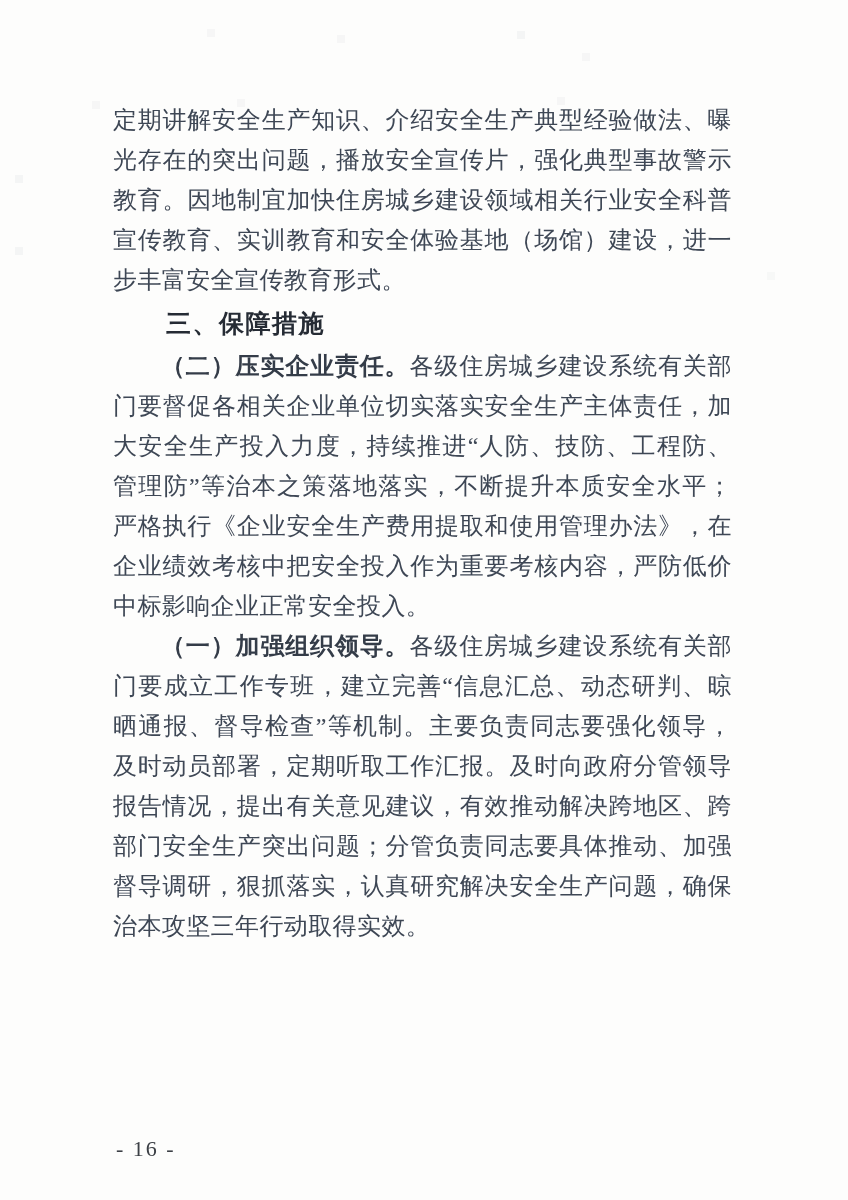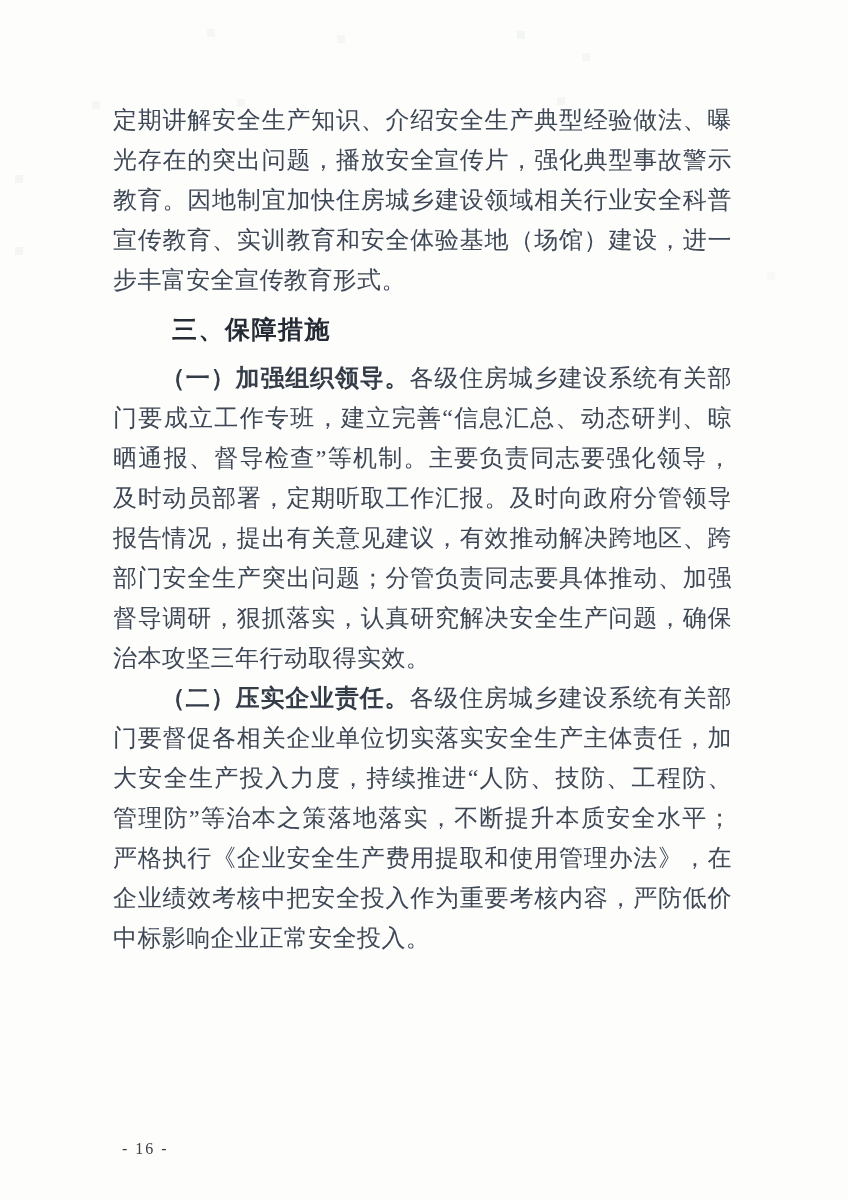--- a/index.html
+++ b/index.html
@@ -31,40 +31,40 @@
   }
   .para {
     margin: 0;
     padding: 0;
     text-indent: 2em;
   }
   .para.no-indent {
     text-indent: 0;
   }
   .heading {
-    margin: 9px;
+    margin: 3px;
     padding: 0;
     text-indent: 2em;
     font-size: 25px;
     line-height: 40px;
     font-weight: bold;
     letter-spacing: 1.5px;
     color: var(--ink-heading, #252b34);
     font-family: "Liberation Sans", "DejaVu Sans", sans-serif;
     text-align: left;
   }
   .lead {
     font-weight: 600;
     color: var(--ink-lead, #343c48);
   }
   .page-number {
     position: absolute;
-    left: 122px;
+    left: 116px;
     top: 1136px;
-    font-size: 16px;
+    font-size: 22px;
     line-height: 26px;
     letter-spacing: 2px;
     color: var(--ink-footer, #3c4046);
     font-family: "Liberation Serif", "DejaVu Serif", serif;
   }
   
   .scan-noise {
     position: absolute;
     left: 0;
     top: 0;
@@ -90,22 +90,22 @@
 <div class="page">
 
   <div class="scan-noise"></div>
 
   <main class="content">
 
     <p class="para no-indent">定期讲解安全生产知识、介绍安全生产典型经验做法、曝光存在的突出问题，播放安全宣传片，强化典型事故警示教育。因地制宜加快住房城乡建设领域相关行业安全科普宣传教育、实训教育和安全体验基地（场馆）建设，进一步丰富安全宣传教育形式。</p>
 
     <h2 class="heading">三、保障措施</h2>
 
+    <p class="para"><span class="lead">（二）压实企业责任。</span><span>各级住房城乡建设系统有关部门要督促各相关企业单位切实落实安全生产主体责任，加大安全生产投入力度，持续推进“人防、技防、工程防、管理防”等治本之策落地落实，不断提升本质安全水平；严格执行《企业安全生产费用提取和使用管理办法》，在企业绩效考核中把安全投入作为重要考核内容，严防低价中标影响企业正常安全投入。</span></p>
+
     <p class="para"><span class="lead">（一）加强组织领导。</span><span>各级住房城乡建设系统有关部门要成立工作专班，建立完善“信息汇总、动态研判、晾晒通报、督导检查”等机制。主要负责同志要强化领导，及时动员部署，定期听取工作汇报。及时向政府分管领导报告情况，提出有关意见建议，有效推动解决跨地区、跨部门安全生产突出问题；分管负责同志要具体推动、加强督导调研，狠抓落实，认真研究解决安全生产问题，确保治本攻坚三年行动取得实效。</span></p>
-
-    <p class="para"><span class="lead">（二）压实企业责任。</span><span>各级住房城乡建设系统有关部门要督促各相关企业单位切实落实安全生产主体责任，加大安全生产投入力度，持续推进“人防、技防、工程防、管理防”等治本之策落地落实，不断提升本质安全水平；严格执行《企业安全生产费用提取和使用管理办法》，在企业绩效考核中把安全投入作为重要考核内容，严防低价中标影响企业正常安全投入。</span></p>
 
 
   </main>
 
   <span class="page-number">- 16 -</span>
 
 </div>
 
 </body></html>

